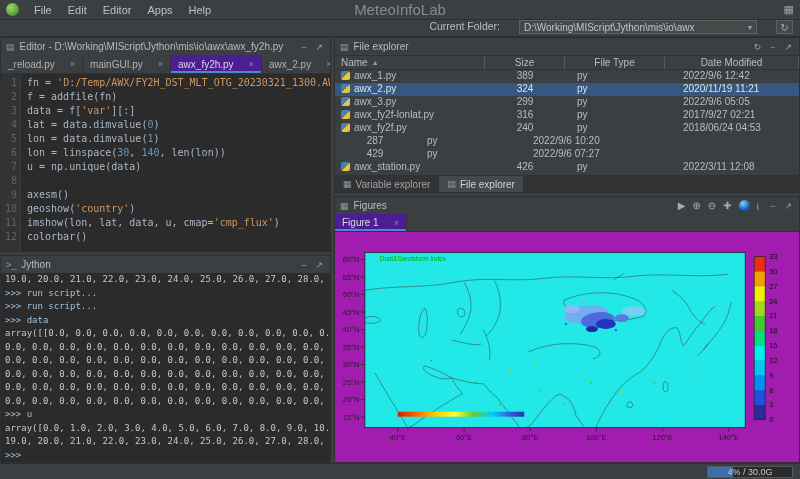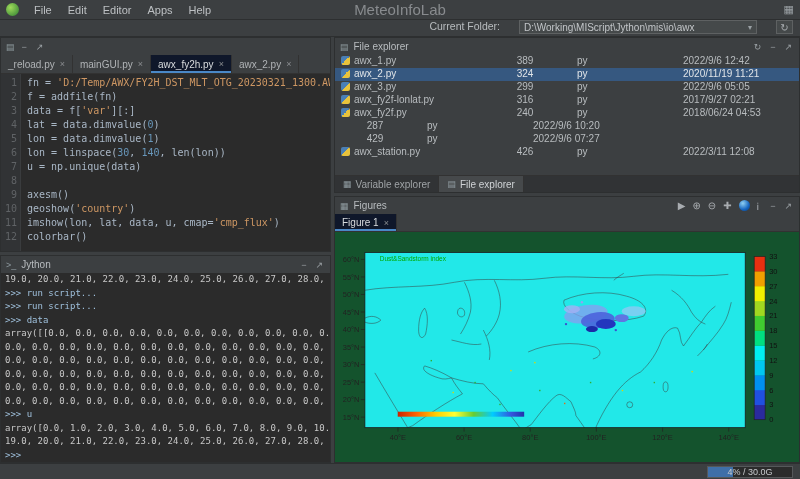--- a/index.html
+++ b/index.html
@@ -31,22 +31,22 @@
 
   .panel{display:flex;flex-direction:column;border:1px solid #2d2f30;overflow:hidden;background:#3c3f41}
   .panel-header{flex:0 0 17px;display:flex;align-items:center;gap:5px;padding:0 5px;font-size:10px;color:#b8bcbf}
   .panel-title{flex:1;white-space:nowrap;overflow:hidden}
   .hdr-icon{font-size:9px;color:#8f9ba0}
   .ctrl{font-size:9px;color:#9aa0a4;padding:0 2px;cursor:pointer}
 
   
   .editor-panel{flex:0 0 215px}
   .tabs-row{flex:0 0 19px;display:flex;background:#3c3f41;border-bottom:1px solid #323232}
-  .tab{display:flex;align-items:center;gap:5px;padding:0 7px;font-size:10px;color:#b0b3b6;border-right:1px solid #323232;cursor:pointer}
-  .tab.active{background:#0f172a;color:#d8dbdd;box-shadow:inset 0 -2px 0 #4a88c7}
+  .tab{display:flex;align-items:center;gap:15px;padding:0 7px;font-size:10px;color:#b0b3b6;border-right:1px solid #323232;cursor:pointer}
+  .tab.active{background:#4c1d95;color:#d8dbdd;box-shadow:inset 0 -2px 0 #4a88c7}
   .tab-close{font-size:9px;color:#8a8d90}
   .code-area{flex:1;display:flex;background:#2b2b2b;font-family:"DejaVu Sans Mono",monospace;font-size:10px;line-height:14px;overflow:hidden}
   .gutter{width:20px;background:#313335;color:#606366;text-align:right;padding:2px 3px 0 0;border-right:1px solid #3a3c3e}
   .code-lines{flex:1;padding:2px 0 0 6px;color:#a9b7c6;white-space:pre;overflow:hidden}
   .tok-str{color:#ce9763}
   .tok-num{color:#6897bb}
 
   
   .console-panel{flex:1}
   .console-body{flex:1;background:#2b2b2b;font-family:"DejaVu Sans Mono",monospace;font-size:9px;line-height:13.5px;padding:0 4px;white-space:pre;overflow:hidden;color:#c8c8c8}
@@ -71,21 +71,21 @@
   .fe-tabs{flex:0 0 17px;display:flex;background:#313335;border-top:1px solid #323232}
   .fe-tab{display:flex;align-items:center;gap:4px;padding:0 8px;font-size:10px;color:#9fa3a6;border-right:1px solid #323232;cursor:pointer}
   .fe-tab.active{background:#46494b;color:#d0d3d6}
 
   
   .figures-panel{flex:1}
   .fig-toolbar{display:flex;align-items:center;gap:7px;margin-right:4px}
   .tool-icon{font-size:10px;color:#a8acb0;cursor:pointer}
   .globe-icon{width:11px;height:11px;border-radius:50%;background:radial-gradient(circle at 35% 30%,#8ecff2,#1565c0 60%,#0d3a70);cursor:pointer}
   .fig-tabrow{flex:0 0 18px;display:flex;background:#3c3f41;border-bottom:1px solid #323232}
-  .plot-wrap{flex:1;background:#14532d;overflow:hidden}
+  .plot-wrap{flex:1;background:#a21caf;overflow:hidden}
   .plot-wrap svg{display:block;width:100%;height:100%}
   svg text{font-family:"Liberation Sans",sans-serif}
 
   
   .statusbar{flex:0 0 16px;display:flex;align-items:center;justify-content:flex-end;padding:0 7px;border-top:1px solid #2d2f30;background:#3c3f41}
   .mem-gauge{position:relative;width:86px;height:12px;background:#2b2b2b;border:1px solid #55585a}
   .mem-fill{position:absolute;left:0;top:0;bottom:0;width:30%;background:#3f6fa8}
   .mem-text{position:absolute;inset:0;display:flex;align-items:center;justify-content:center;font-size:9px;color:#c8cbce}
 </style>
 </head>
@@ -114,20 +114,21 @@
     </div>
     <div class="folder-btn">↻</div>
   </div>
 
   <div class="main">
 
     <div class="col-left">
       <div class="panel editor-panel">
         <div class="panel-header">
           <span class="hdr-icon">▤</span>
+          <span class="panel-title">Editor - D:\Working\MIScript\Jython\mis\io\awx\awx_fy2h.py</span>
           <span class="ctrl">−</span>
           <span class="ctrl">↗</span>
         </div>
         <div class="tabs-row" id="editorTabs">
             <div class="tab">
               <span class="tab-label">_reload.py</span>
               <span class="tab-close">×</span>
             </div>
             <div class="tab">
               <span class="tab-label">mainGUI.py</span>
@@ -178,20 +179,35 @@
 
     <div class="col-right">
       <div class="panel fe-panel">
         <div class="panel-header">
           <span class="hdr-icon">▤</span>
           <span class="panel-title">File explorer</span>
           <span class="ctrl">↻</span>
           <span class="ctrl">−</span>
           <span class="ctrl">↗</span>
         </div>
+        <div class="fe-colhead" id="feCols">
+            <div class="fe-col c-name">
+              <span>Name</span>
+              <span class="sort-icon">▲</span>
+            </div>
+            <div class="fe-col c-size">
+              <span>Size</span>
+            </div>
+            <div class="fe-col c-type">
+              <span>File Type</span>
+            </div>
+            <div class="fe-col c-date">
+              <span>Date Modified</span>
+            </div>
+          </div>
         <div class="fe-rows" id="feRows">
             <div class="fe-row">
               <div class="fe-cell c-name name-cell">
                 <span class="py-icon"></span>
                 <span>awx_1.py</span>
               </div>
               <div class="fe-cell c-size size-cell">389</div>
               <div class="fe-cell c-type type-cell">py</div>
               <div class="fe-cell c-date date-cell">2022/9/6 12:42</div>
             </div>

